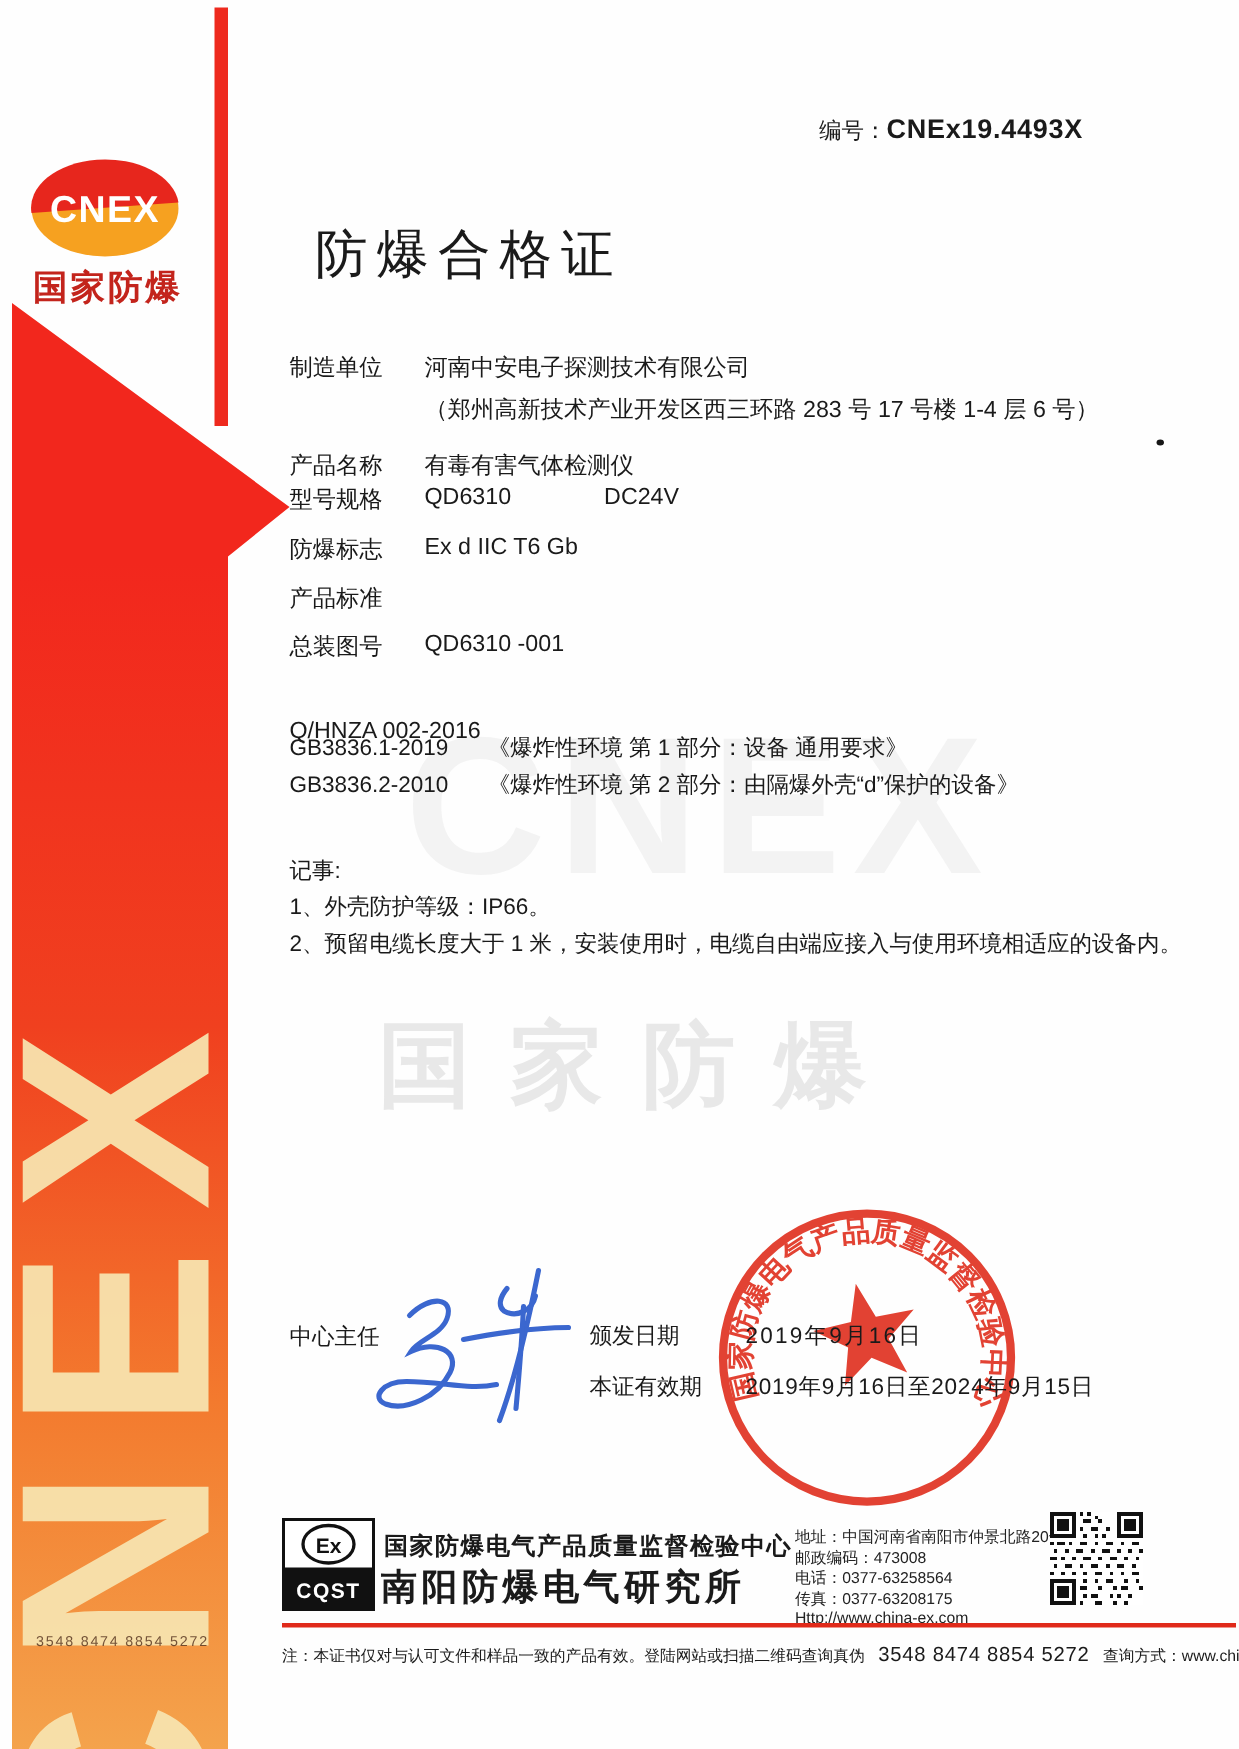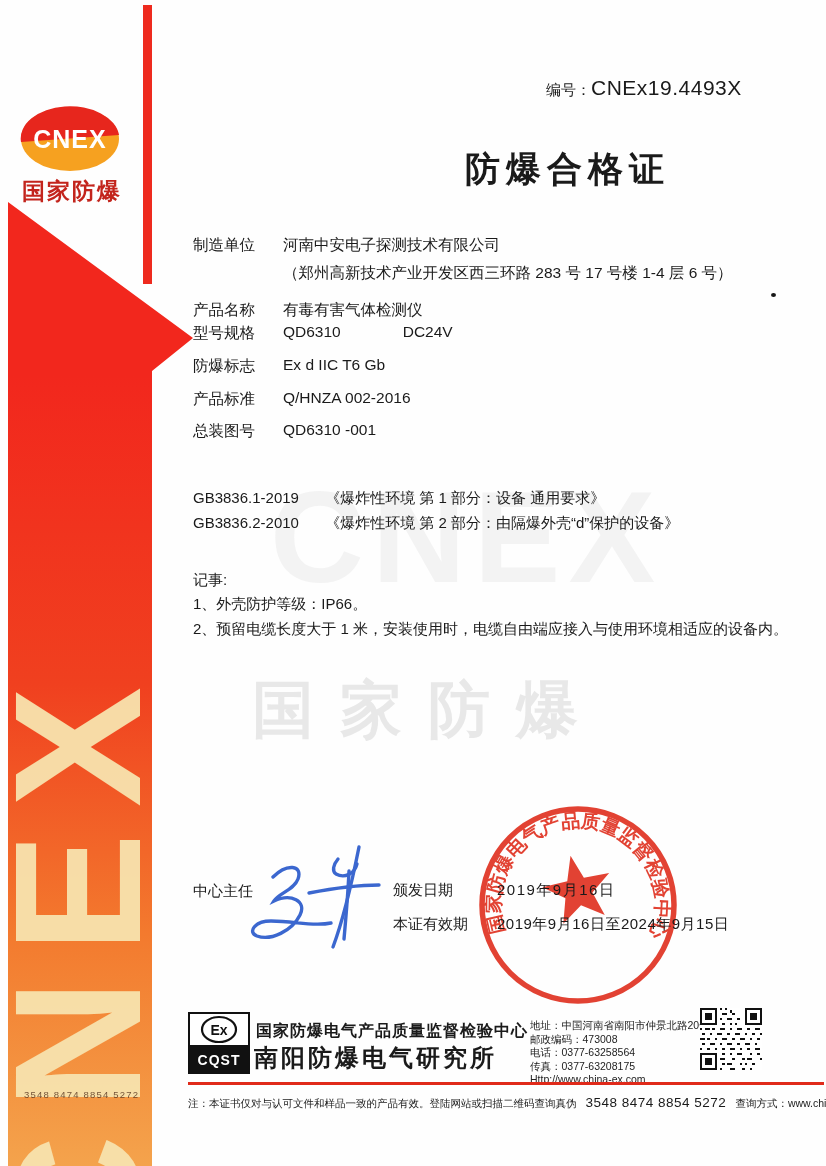--- a/index.html
+++ b/index.html
@@ -21,24 +21,24 @@
     left:24px;top:1089px;font-size:9.5px;letter-spacing:1.2px;
     color:rgba(82,48,28,.8);
   }
   
   .logo-sub{
     left:22px;top:176px;width:100px;text-align:center;
     font-size:23px;font-weight:bold;color:#c3241c;letter-spacing:2px;
   }
   
   .cert-no{left:546px;top:76px;font-size:15px;white-space:nowrap;}
-  .cert-no b{font-size:21px;font-weight:normal;letter-spacing:.5px;}
+  .cert-no b{font-size:18px;font-weight:bold;letter-spacing:.5px;}
   .title{
-    left:210px;top:146px;width:460px;text-align:right;
-    font-size:35px;font-weight:bold;letter-spacing:6px;
+    left:210px;top:146px;width:460px;text-align:left;
+    font-size:35px;font-weight:normal;letter-spacing:6px;
   }
   
   .wm-cnex{left:270px;top:462px;font-size:130px;font-weight:bold;
     letter-spacing:8px;color:rgba(120,120,120,.08);}
   .wm-guojia{left:252px;top:668px;font-size:62px;font-weight:bold;
     letter-spacing:26px;color:rgba(125,125,125,.17);}
   
   .frow{left:193px;font-size:15.5px;display:flex;}
   .frow .lab{width:90px;flex:0 0 90px;font-weight:500;}
   .frow .val{white-space:nowrap;}
@@ -116,21 +116,21 @@
     <span class="lab">型号规格</span>
     <span class="val">QD6310</span>
     <span class="val volt">DC24V</span>
   </div>
 
   <div class="abs frow" style="top:356px;">
     <span class="lab">防爆标志</span>
     <span class="val">Ex d IIC T6 Gb</span>
   </div>
 
-  <div class="abs frow" style="top:389px;">
+  <div class="abs frow" style="top:389px;flex-direction:column;">
     <span class="lab">产品标准</span>
     <span class="val">Q/HNZA 002-2016</span>
   </div>
 
   <div class="abs frow" style="top:421px;">
     <span class="lab">总装图号</span>
     <span class="val">QD6310 -001</span>
   </div>
 
   <div class="abs para std" style="top:489px;">

